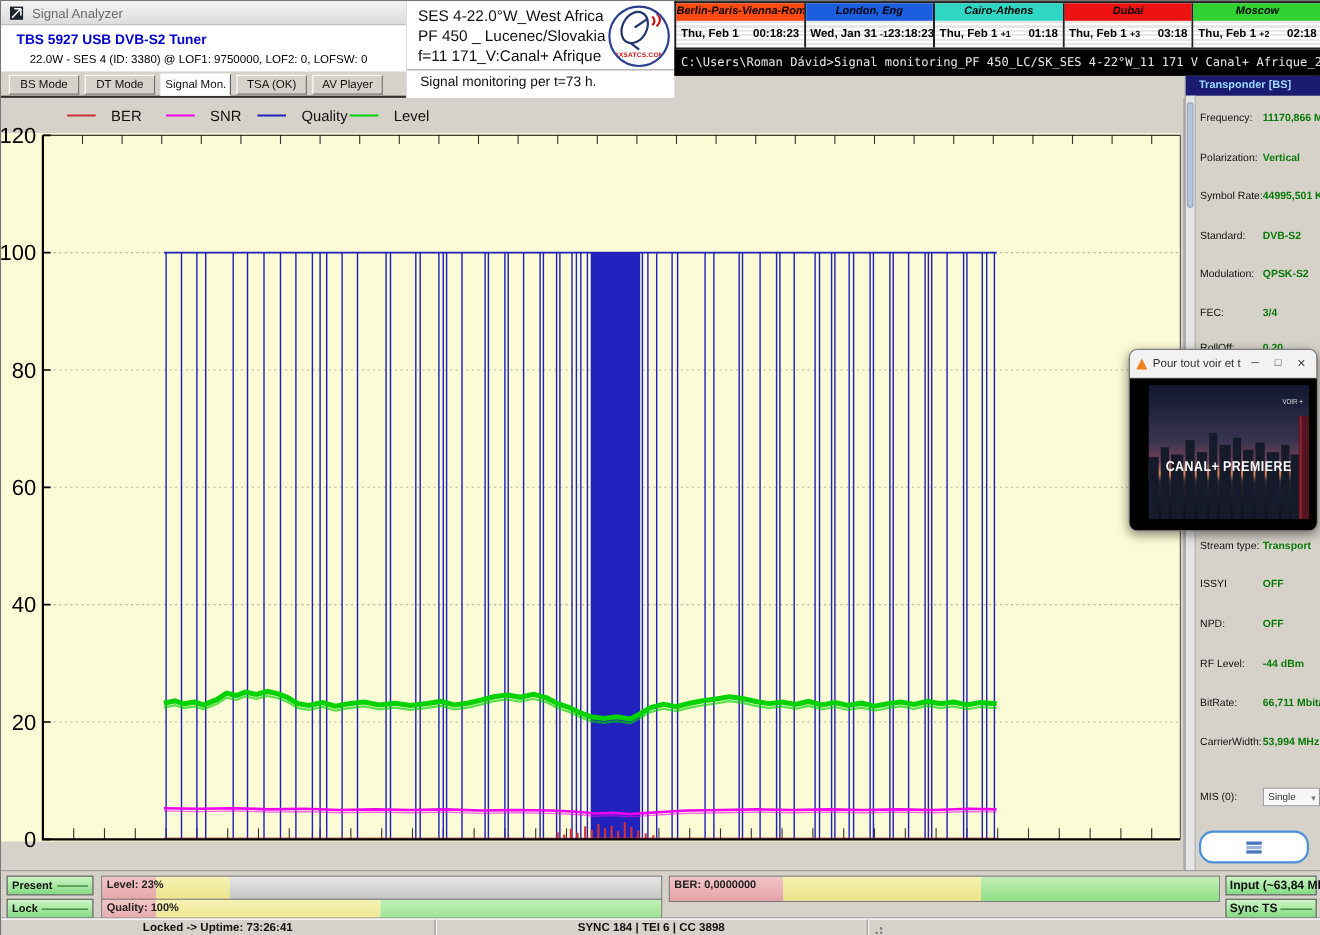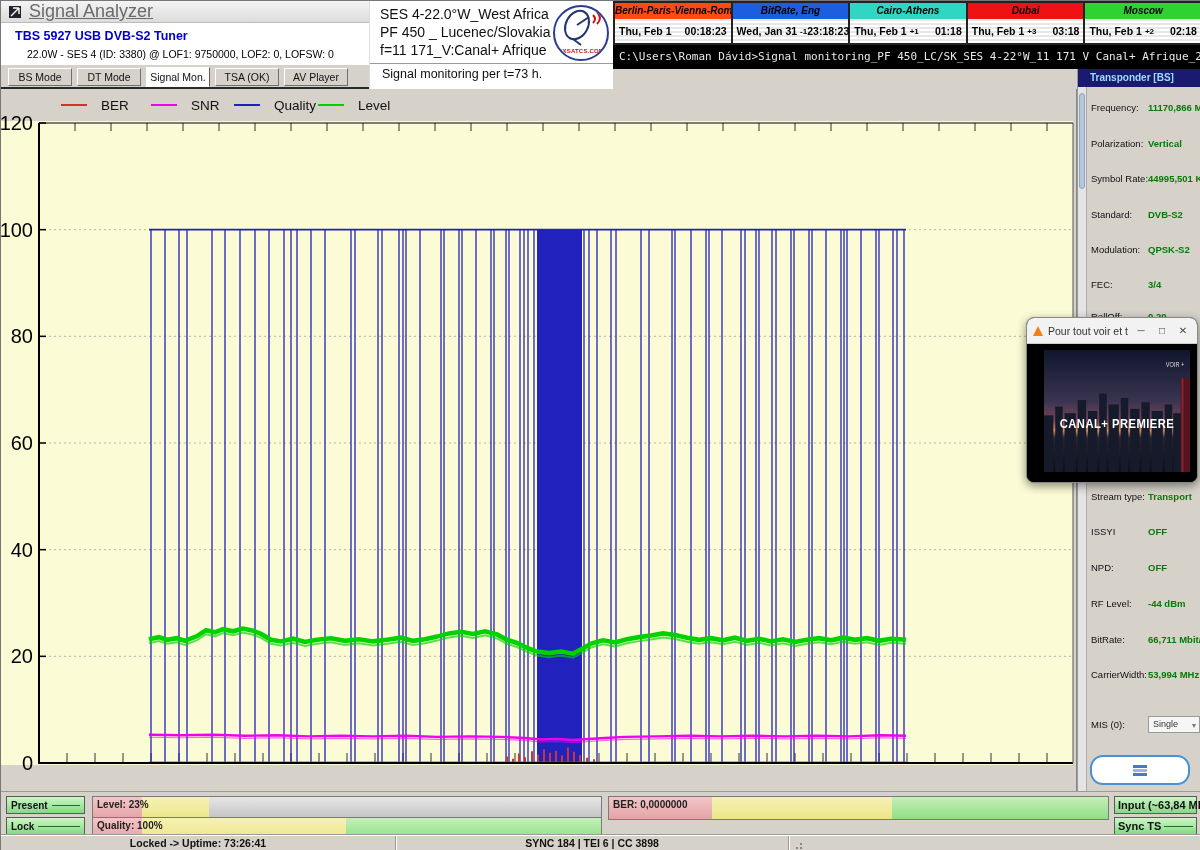--- a/index.html
+++ b/index.html
@@ -2,21 +2,21 @@
 <html><head>
 <meta charset="utf-8">
 <style>
   * { margin:0; padding:0; box-sizing:border-box; }
   html,body { width:1200px; height:850px; font-family:"Liberation Sans",sans-serif; background:#d6d2ca; overflow:hidden; }
   #screen { position:relative; width:1200px; height:850px; background:#d6d2ca; border:1px solid #777; }
 
   
   #titlebar { position:absolute; left:0; top:0; width:368px; height:22px;
     background:linear-gradient(#f4f4f4,#dcdcdc); border-bottom:1px solid #bbb; display:flex; align-items:center; gap:6px; padding-left:8px; }
-  #titlebar .ttl { color:#6a6a6a; font-size:18px;text-decoration:underline; }
+  #titlebar .ttl { color:#6a6a6a; font-size:12px; }
   .app-icon { width:14px; height:14px; display:inline-block; }
 
   #tuner-block { position:absolute; left:0; top:22px; width:368px; height:56px; background:#fff; }
   .tuner-title { position:absolute; left:14px; top:6px; color:#0000cc; font-weight:bold; font-size:12.5px; }
   .tuner-sub { position:absolute; left:26px; top:25px; color:#000; font-size:10.5px; }
 
   #sat-panel { position:absolute; left:368px; top:0; width:244px; height:88px; background:#fff; border-left:1px solid #ddd; }
   .sat-line { position:absolute; left:10px; font-size:14px; color:#101010; white-space:nowrap; }
   #sat-sep { position:absolute; left:0; top:62px; width:244px; border-top:1px solid #9a9a9a; }
   .caption { position:absolute; left:12px; top:66px; font-size:12.5px; color:#101010; }
@@ -137,21 +137,21 @@
 
   <div id="clocks">
     <div class="clock-col">
       <div class="clock-head" style="background:#ff4a12">Berlin-Paris-Vienna-Roma</div>
       <div class="clock-body">
         <span class="day">Thu, Feb 1</span>
         <span class="tm">00:18:23</span>
       </div>
     </div>
     <div class="clock-col">
-      <div class="clock-head" style="background:#1b5fe0">BitRate, Eng</div>
+      <div class="clock-head" style="background:#1b5fe0">London, Eng</div>
       <div class="clock-body">
         <span class="day">Wed, Jan 31</span>
         <span class="off">-1</span>
         <span class="tm">23:18:23</span>
       </div>
     </div>
     <div class="clock-col">
       <div class="clock-head" style="background:#2fd6c3">Cairo-Athens</div>
       <div class="clock-body">
         <span class="day">Thu, Feb 1</span>

